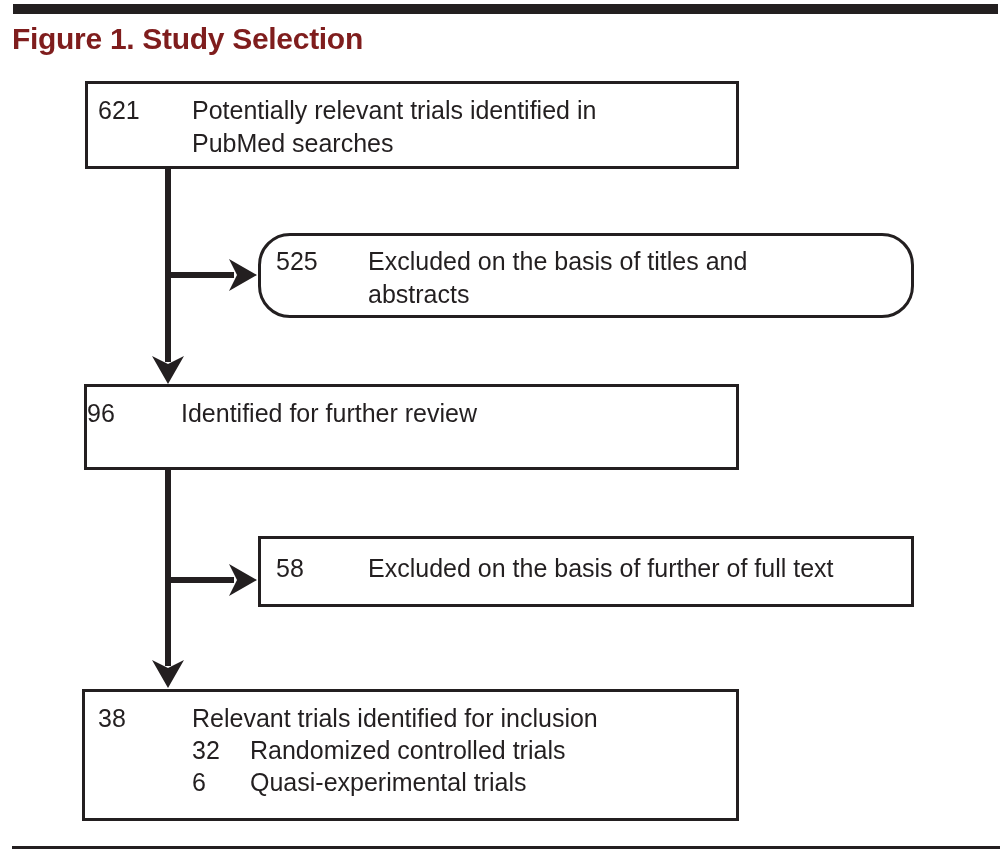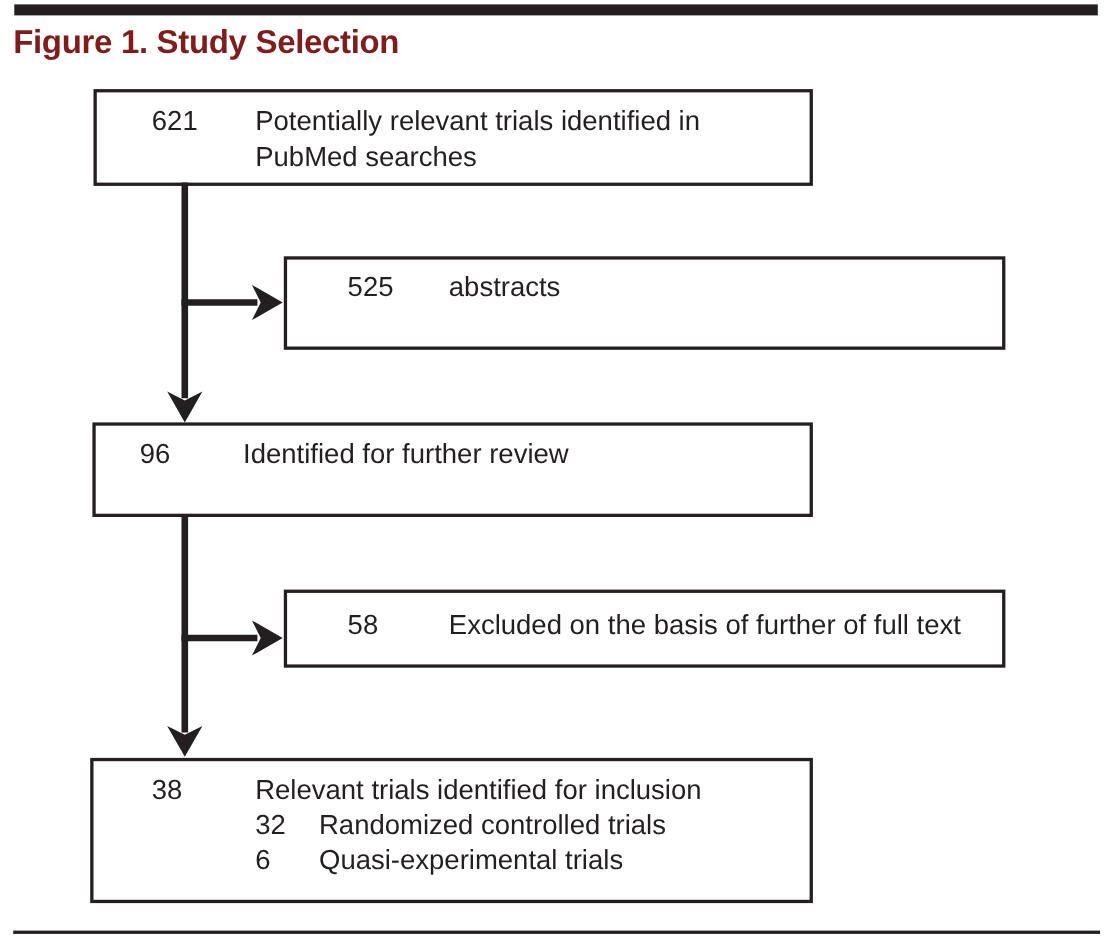--- a/index.html
+++ b/index.html
@@ -35,34 +35,33 @@
     position: absolute;
     box-sizing: border-box;
     border: 3px solid #231f20;
     background: #ffffff;
     font-size: 25px;
     line-height: 33px;
   }
   .box-row {
     display: flex;
     align-items: flex-start;
-    padding-left: 40px;
   }
   .box-count {
     flex: 0 0 auto;
     white-space: nowrap;
   }
   .box-text {
     white-space: nowrap;
   }
   
   #box-identified      { left: 85px;  top: 81px;  width: 654px; height: 88px;  padding-top: 10px; }
   #box-identified .box-count { margin-left: 10px; width: 94px; }
 
-  #box-excluded-titles { left: 258px; top: 233px; width: 656px; height: 85px;  padding-top: 9px; }
+  #box-excluded-titles { left: 258px; top: 233px; width: 656px; height: 85px;  padding-top: 9px; border-radius: 32px; }
   #box-excluded-titles .box-count { margin-left: 15px; width: 92px; }
 
   #box-further-review  { left: 84px;  top: 384px; width: 655px; height: 86px;  padding-top: 10px; }
   #box-further-review .box-count { margin-left: 0; width: 94px; }
 
   #box-excluded-fulltext { left: 258px; top: 536px; width: 656px; height: 71px; padding-top: 13px; }
   #box-excluded-fulltext .box-count { margin-left: 15px; width: 92px; }
 
   #box-included        { left: 82px;  top: 689px; width: 657px; height: 132px; padding-top: 10px; line-height: 32px; }
   #box-included .box-count.main { margin-left: 13px; width: 94px; }
@@ -97,20 +96,21 @@
         <div>Potentially relevant trials identified in</div>
         <div>PubMed searches</div>
       </span>
     </div>
   </div>
 
   <div class="flow-box" id="box-excluded-titles">
     <div class="box-row">
       <span class="box-count">525</span>
       <span class="box-text">
+        <div>Excluded on the basis of titles and</div>
         <div>abstracts</div>
       </span>
     </div>
   </div>
 
   <div class="flow-box" id="box-further-review">
     <div class="box-row">
       <span class="box-count">96</span>
       <span class="box-text">
         <div>Identified for further review</div>

